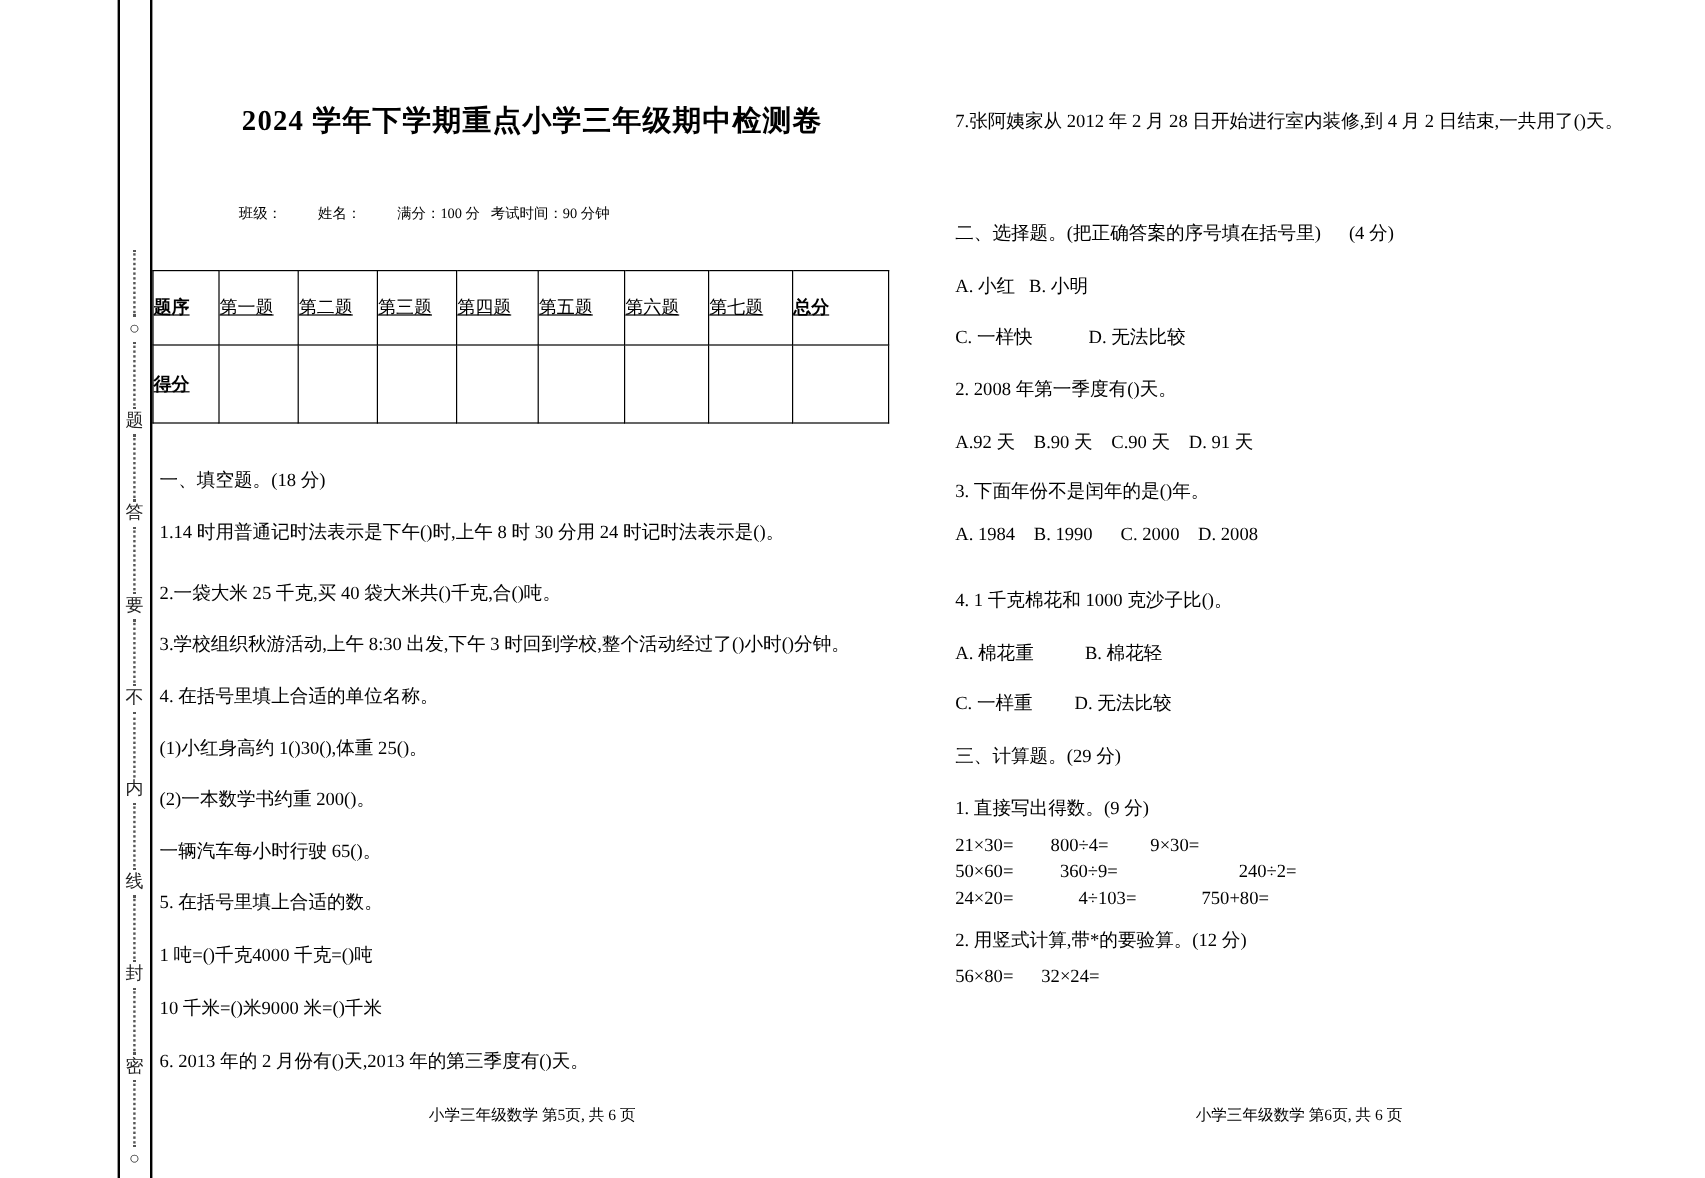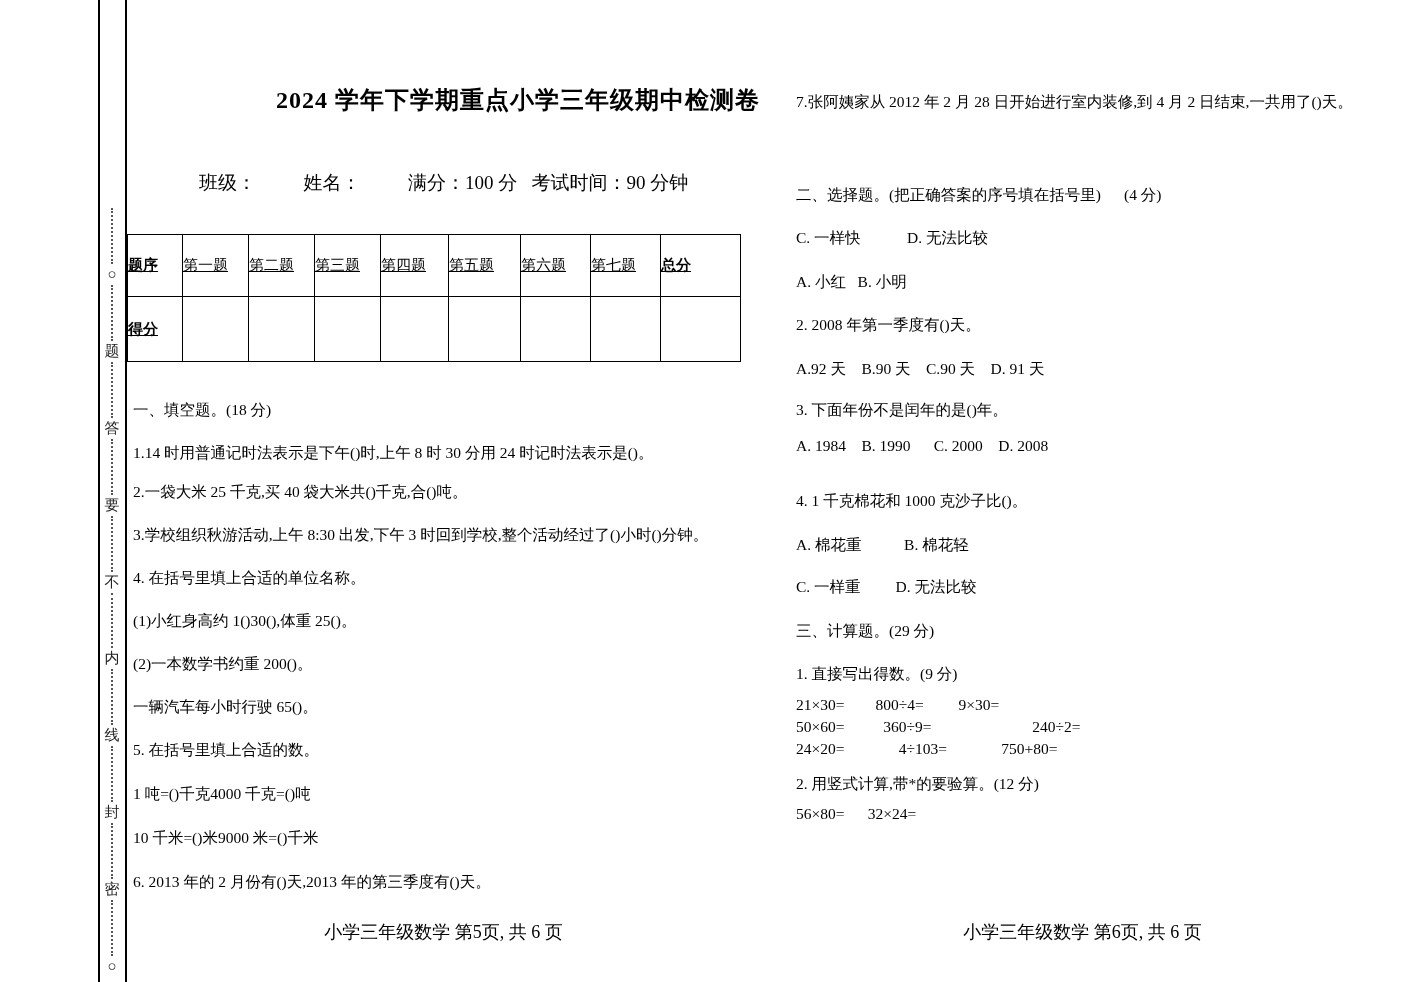--- a/index.html
+++ b/index.html
@@ -29,29 +29,29 @@
     color: #222;
   }
   .strip-dots { flex: 1 1 auto; width: 0; border-left: 2px dotted #555; margin: 3px 0; }
   .strip-char { line-height: 1; flex: 0 0 auto; }
   
   .page { position: absolute; top: 0; height: 982px; }
   .page-left  { left: 127px; width: 633px; }
   .page-right { left: 790px; width: 585px; }
   .exam-title {
     margin-top: 84px;
-    text-align: right;
+    text-align: center;
     font-size: 24px;
     font-weight: bold;
     letter-spacing: 1px;
   }
   .info-line {
     margin-top: 54px;
     margin-left: 72px;
-    font-size: 19px;
+    font-size: 12px;
     white-space: pre-wrap;
   }
   table.score-table {
     border-collapse: collapse;
     margin-top: 38px;
     width: 613px;
     table-layout: fixed;
   }
   .score-table td {
     border: 1.5px solid #000;
@@ -67,21 +67,21 @@
     font-size: 15.5px;
     line-height: 19px;
     white-space: pre-wrap;
   }
   .page-footer {
     position: absolute;
     top: 920px;
     left: 0;
     width: 100%;
     text-align: center;
-    font-size: 18px;
+    font-size: 13px;
   }
 </style>
 </head>
 <body>
 
 <div class="sheet">
 
   <div class="strip-line strip-line-left"></div>
   <div class="strip-line strip-line-right"></div>
   <div class="strip-content">
@@ -144,39 +144,39 @@
         <td></td>
         <td></td>
         <td></td>
         <td></td>
       </tr>
     </tbody>
       </table>
 
     <div class="line" style="margin-top:38px">一、填空题。(18 分)</div>
     <div class="line" style="margin-top:24px">1.14 时用普通记时法表示是下午()时,上午 8 时 30 分用 24 时记时法表示是()。</div>
-    <div class="line" style="margin-top:20px">2.一袋大米 25 千克,买 40 袋大米共()千克,合()吨。</div>
+    <div class="line" style="margin-top:32px">2.一袋大米 25 千克,买 40 袋大米共()千克,合()吨。</div>
     <div class="line" style="margin-top:24px">3.学校组织秋游活动,上午 8:30 出发,下午 3 时回到学校,整个活动经过了()小时()分钟。</div>
     <div class="line" style="margin-top:24px">4. 在括号里填上合适的单位名称。</div>
     <div class="line" style="margin-top:24px">(1)小红身高约 1()30(),体重 25()。</div>
     <div class="line" style="margin-top:24px">(2)一本数学书约重 200()。</div>
     <div class="line" style="margin-top:24px">一辆汽车每小时行驶 65()。</div>
     <div class="line" style="margin-top:24px">5. 在括号里填上合适的数。</div>
     <div class="line" style="margin-top:25px">1 吨=()千克4000 千克=()吨</div>
     <div class="line" style="margin-top:25px">10 千米=()米9000 米=()千米</div>
     <div class="line" style="margin-top:25px">6. 2013 年的 2 月份有()天,2013 年的第三季度有()天。</div>
 
     <div class="page-footer">小学三年级数学 第5页, 共 6 页</div>
   </div>
 
   <div class="page page-right">
     <div class="line" style="margin-top:92px">7.张阿姨家从 2012 年 2 月 28 日开始进行室内装修,到 4 月 2 日结束,一共用了()天。</div>
     <div class="line" style="margin-top:74px">二、选择题。(把正确答案的序号填在括号里)      (4 分)</div>
+    <div class="line" style="margin-top:25px">A. 小红   B. 小明</div>
     <div class="line" style="margin-top:24px">C. 一样快            D. 无法比较</div>
-    <div class="line" style="margin-top:25px">A. 小红   B. 小明</div>
     <div class="line" style="margin-top:24px">2. 2008 年第一季度有()天。</div>
     <div class="line" style="margin-top:25px">A.92 天    B.90 天    C.90 天    D. 91 天</div>
     <div class="line" style="margin-top:22px">3. 下面年份不是闰年的是()年。</div>
     <div class="line" style="margin-top:17px">A. 1984    B. 1990      C. 2000    D. 2008</div>
     <div class="line" style="margin-top:36px">4. 1 千克棉花和 1000 克沙子比()。</div>
     <div class="line" style="margin-top:25px">A. 棉花重           B. 棉花轻</div>
     <div class="line" style="margin-top:23px">C. 一样重         D. 无法比较</div>
     <div class="line" style="margin-top:25px">三、计算题。(29 分)</div>
     <div class="line" style="margin-top:24px">1. 直接写出得数。(9 分)</div>
     <div class="line" style="margin-top:12px">21×30=        800÷4=         9×30=</div>

